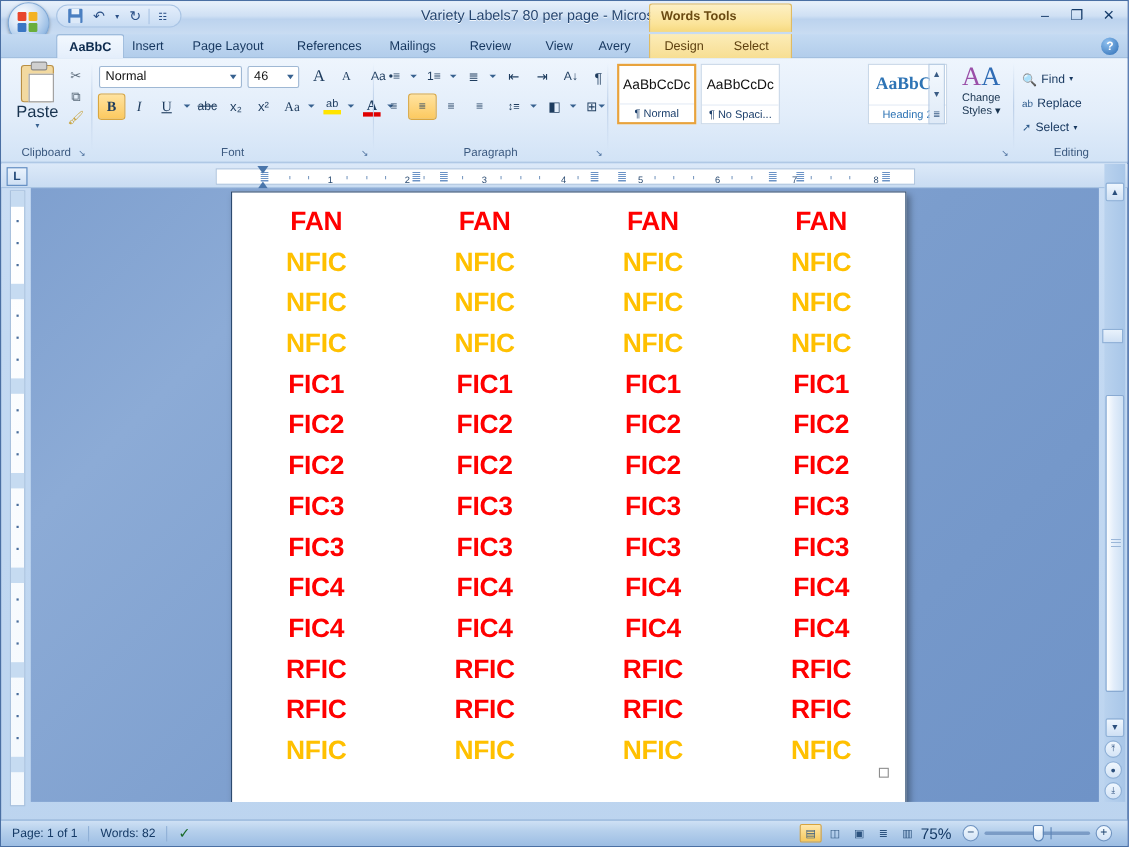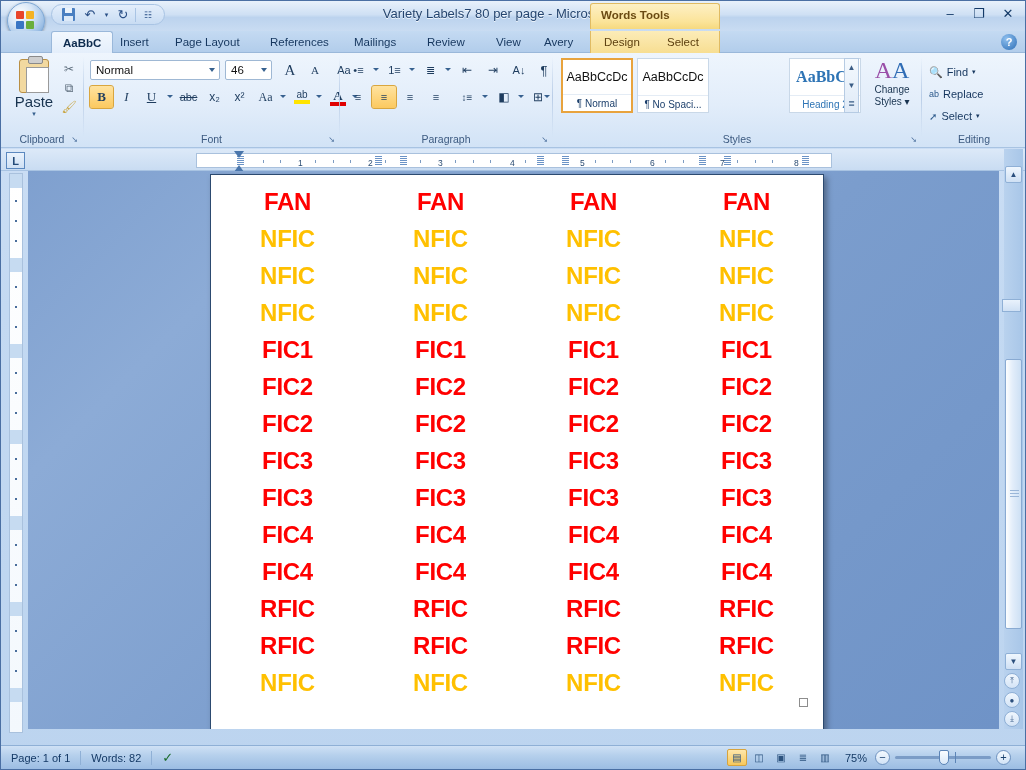--- a/index.html
+++ b/index.html
@@ -252,21 +252,21 @@
     background:linear-gradient(180deg,#cfe1f5 0%, #b6d0ec 40%, #9cbde3 100%);
     border-top:1px solid #8fb0d6;
     display:flex; align-items:center;
   }
   .st-item{ font-size:11px; color:#153a66; padding:0 10px; height:18px; line-height:18px; cursor:pointer;}
   .st-sep{ width:1px; height:14px; background:#8fb0d6;}
   #views{ display:flex; gap:2px; margin-left:auto; padding-right:6px; align-items:center;}
   .vbtn{ width:20px; height:17px; display:flex; align-items:center; justify-content:center;
     border:1px solid transparent; border-radius:2px; cursor:pointer; font-size:10px; color:#2c537f;}
   .vbtn.on{ background:linear-gradient(180deg,#ffe7ab,#f7c85c); border-color:#d7a33d;}
-  #zoomlbl{ font-size:11px; color:#153a66; width:36px; text-align:right; padding-right:6px;}
+  #zoomlbl{ font-size:14px; color:#153a66; width:36px; padding-right:6px;}
   #zoomctl{ display:flex; align-items:center; gap:5px; padding-right:8px;}
   .zbtn{ width:15px; height:15px; border-radius:50%; border:1px solid #6f93c0;
     background:linear-gradient(180deg,#f3f9fe,#d2e3f6); display:flex; align-items:center;
     justify-content:center; font-size:11px; color:#1d436f; cursor:pointer; line-height:1;}
   #ztrack{ position:relative; width:96px; height:3px; background:#7b9cc6; border-radius:2px;}
   #zthumb{ position:absolute; left:44px; top:-6px; width:10px; height:15px;
     background:linear-gradient(180deg,#fbfdff,#d9e8f8); border:1px solid #5c84b6; border-radius:2px 2px 5px 5px;
     cursor:pointer;}
   #zmid{ position:absolute; left:60px; top:-4px; width:1px; height:11px; background:#5c84b6;}
 </style>
@@ -428,21 +428,20 @@
         <div>▼</div>
         <div>≣</div>
       </div>
 
       <div id="change-styles">
         <div class="aa-ico"><span class="p">A</span><span class="b">A</span></div>
         <div class="cs-lbl">Change</div>
         <div class="cs-lbl">Styles ▾</div>
       </div>
 
-      <div class="gname">Styles</div>
       <div class="dlg">↘</div>
     </div>
     <div class="rsep" style="left:920px"></div>
 
     <div class="rgroup" id="g-edit">
       <div class="erow" style="top:8px">
         <span style="font-size:11px;color:#2e5b8c">🔍</span>
         <span>Find</span>
         <span style="font-size:7px">▾</span>
       </div>

